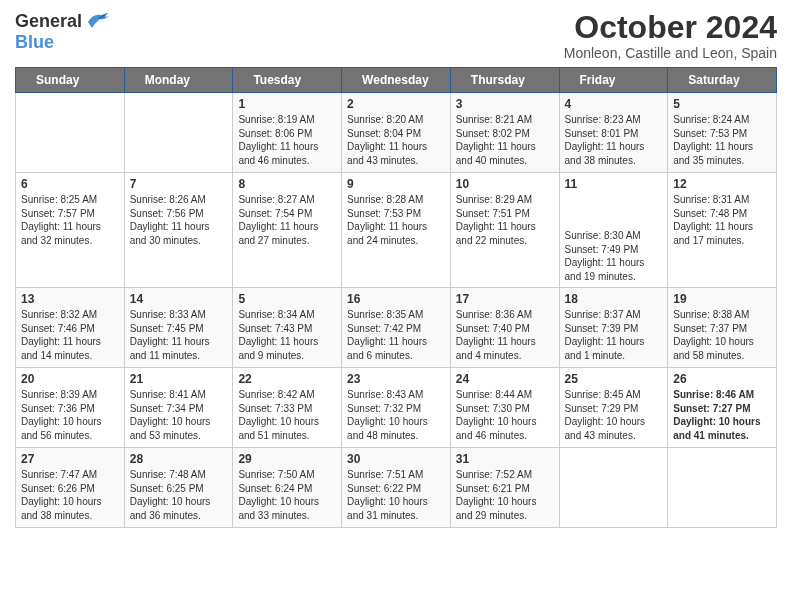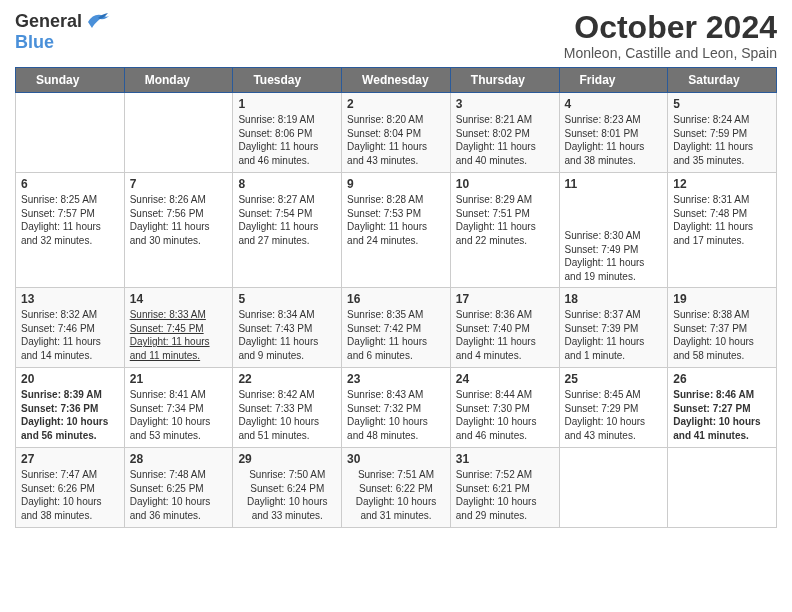--- a/index.html
+++ b/index.html
@@ -156,21 +156,21 @@
           </td>
           <td>
             <span class="day-num">4</span>
             <div class="day-info" style="white-space: pre-line;">Sunrise: 8:23 AM
 Sunset: 8:01 PM
 Daylight: 11 hours and 38 minutes.</div>
           </td>
           <td>
             <span class="day-num">5</span>
             <div class="day-info" style="white-space: pre-line;">Sunrise: 8:24 AM
-Sunset: 7:59 PM
+Sunset: 7:53 PM
 Daylight: 11 hours and 35 minutes.</div>
           </td>
         </tr>
         <tr>
           <td>
             <span class="day-num">6</span>
             <div class="day-info" style="white-space: pre-line;">Sunrise: 8:25 AM
 Sunset: 7:57 PM
 Daylight: 11 hours and 32 minutes.</div>
           </td>
@@ -213,21 +213,21 @@
         </tr>
         <tr>
           <td>
             <span class="day-num">13</span>
             <div class="day-info" style="white-space: pre-line;">Sunrise: 8:32 AM
 Sunset: 7:46 PM
 Daylight: 11 hours and 14 minutes.</div>
           </td>
           <td>
             <span class="day-num">14</span>
-            <div class="day-info" style="white-space: pre-line; text-decoration: underline;">Sunrise: 8:33 AM
+            <div class="day-info" style="white-space: pre-line;">Sunrise: 8:33 AM
 Sunset: 7:45 PM
 Daylight: 11 hours and 11 minutes.</div>
           </td>
           <td>
             <span class="day-num">5</span>
             <div class="day-info" style="white-space: pre-line;">Sunrise: 8:34 AM
 Sunset: 7:43 PM
 Daylight: 11 hours and 9 minutes.</div>
           </td>
           <td>
@@ -251,21 +251,21 @@
           <td>
             <span class="day-num">19</span>
             <div class="day-info" style="white-space: pre-line;">Sunrise: 8:38 AM
 Sunset: 7:37 PM
 Daylight: 10 hours and 58 minutes.</div>
           </td>
         </tr>
         <tr>
           <td>
             <span class="day-num">20</span>
-            <div class="day-info" style="white-space: pre-line; font-weight: bold;">Sunrise: 8:39 AM
+            <div class="day-info" style="white-space: pre-line;">Sunrise: 8:39 AM
 Sunset: 7:36 PM
 Daylight: 10 hours and 56 minutes.</div>
           </td>
           <td>
             <span class="day-num">21</span>
             <div class="day-info" style="white-space: pre-line;">Sunrise: 8:41 AM
 Sunset: 7:34 PM
 Daylight: 10 hours and 53 minutes.</div>
           </td>
           <td>
@@ -307,27 +307,27 @@
 Daylight: 10 hours and 38 minutes.</div>
           </td>
           <td>
             <span class="day-num">28</span>
             <div class="day-info" style="white-space: pre-line;">Sunrise: 7:48 AM
 Sunset: 6:25 PM
 Daylight: 10 hours and 36 minutes.</div>
           </td>
           <td>
             <span class="day-num">29</span>
-            <div class="day-info" style="white-space: pre-line; text-align: center;">Sunrise: 7:50 AM
+            <div class="day-info" style="white-space: pre-line;">Sunrise: 7:50 AM
 Sunset: 6:24 PM
 Daylight: 10 hours and 33 minutes.</div>
           </td>
           <td>
             <span class="day-num">30</span>
-            <div class="day-info" style="white-space: pre-line; text-align: center;">Sunrise: 7:51 AM
+            <div class="day-info" style="white-space: pre-line;">Sunrise: 7:51 AM
 Sunset: 6:22 PM
 Daylight: 10 hours and 31 minutes.</div>
           </td>
           <td>
             <span class="day-num">31</span>
             <div class="day-info" style="white-space: pre-line;">Sunrise: 7:52 AM
 Sunset: 6:21 PM
 Daylight: 10 hours and 29 minutes.</div>
           </td>
           <td class="empty-cell"></td>

